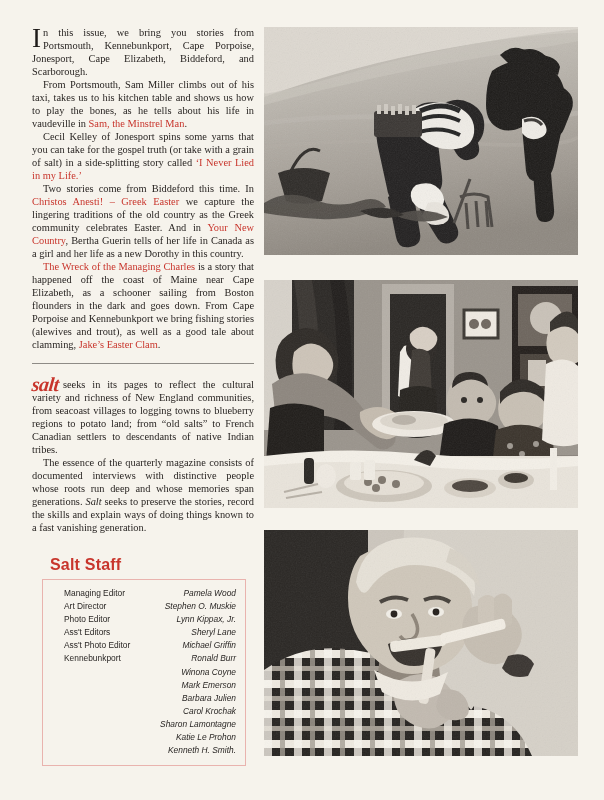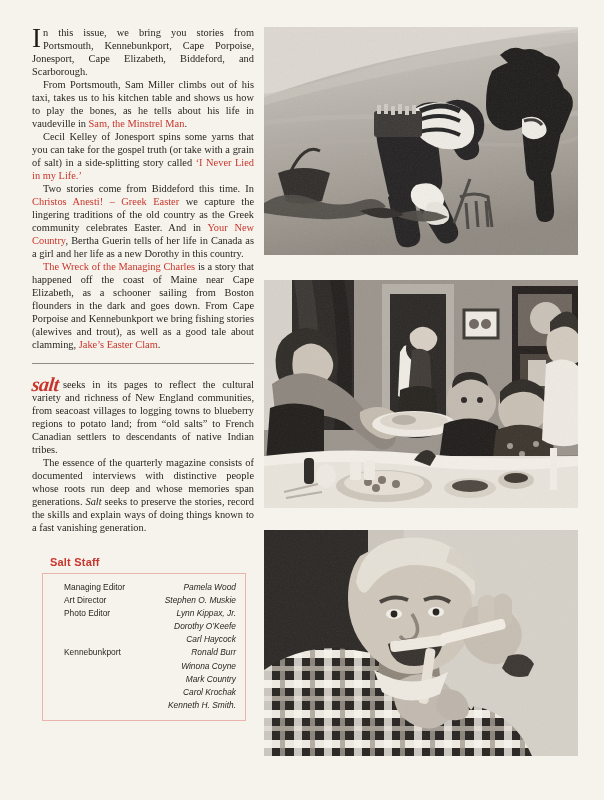--- a/index.html
+++ b/index.html
@@ -61,21 +61,21 @@
     float:left;
     padding-right:4px;
     transform:skewX(-6deg);
   }
 
   
   .staff-wrap{ position:absolute;left:42px;top:556px;width:204px; }
   .staff-title{
     font-family:"Liberation Sans", sans-serif;
     font-weight:bold;
-    font-size:11px;
+    font-size:16px;
     color:#c8352c;
     letter-spacing:0.2px;
     margin:0 0 5px 8px;
   }
   .staff-box{
     border:1px solid #e9b3ae;
     padding:7px 9px 8px 9px;
     background:transparent;
   }
   .staff-row{
@@ -151,42 +151,54 @@
         </div>
         <div class="staff-row">
           <span class="staff-role">Art Director</span>
           <span class="staff-name">Stephen O. Muskie</span>
         </div>
         <div class="staff-row">
           <span class="staff-role">Photo Editor</span>
           <span class="staff-name">Lynn Kippax, Jr.</span>
         </div>
         <div class="staff-row">
-          <span class="staff-role"></span>
-          <span class="staff-name">Dorothy O’Keefe</span>
-        </div>
-        <div class="staff-row">
-          <span class="staff-role"></span>
-          <span class="staff-name">Carl Haycock</span>
+          <span class="staff-role">Ass't Editors</span>
+          <span class="staff-name">Sheryl Lane</span>
+        </div>
+        <div class="staff-row">
+          <span class="staff-role">Ass't Photo Editor</span>
+          <span class="staff-name">Michael Griffin</span>
         </div>
         <div class="staff-row">
           <span class="staff-role">Kennebunkport</span>
           <span class="staff-name">Ronald Burr</span>
         </div>
         <div class="staff-row">
           <span class="staff-role"></span>
           <span class="staff-name">Winona Coyne</span>
         </div>
         <div class="staff-row">
           <span class="staff-role"></span>
-          <span class="staff-name">Mark Country</span>
+          <span class="staff-name">Mark Emerson</span>
+        </div>
+        <div class="staff-row">
+          <span class="staff-role"></span>
+          <span class="staff-name">Barbara Julien</span>
         </div>
         <div class="staff-row">
           <span class="staff-role"></span>
           <span class="staff-name">Carol Krochak</span>
+        </div>
+        <div class="staff-row">
+          <span class="staff-role"></span>
+          <span class="staff-name">Sharon Lamontagne</span>
+        </div>
+        <div class="staff-row">
+          <span class="staff-role"></span>
+          <span class="staff-name">Katie Le Prohon</span>
         </div>
         <div class="staff-row">
           <span class="staff-role"></span>
           <span class="staff-name">Kenneth H. Smith.</span>
         </div>
       </div>
   </div>
 
   <div class="photo" id="photo-clammers">
     <svg viewBox="0 0 314 228" preserveAspectRatio="none">

